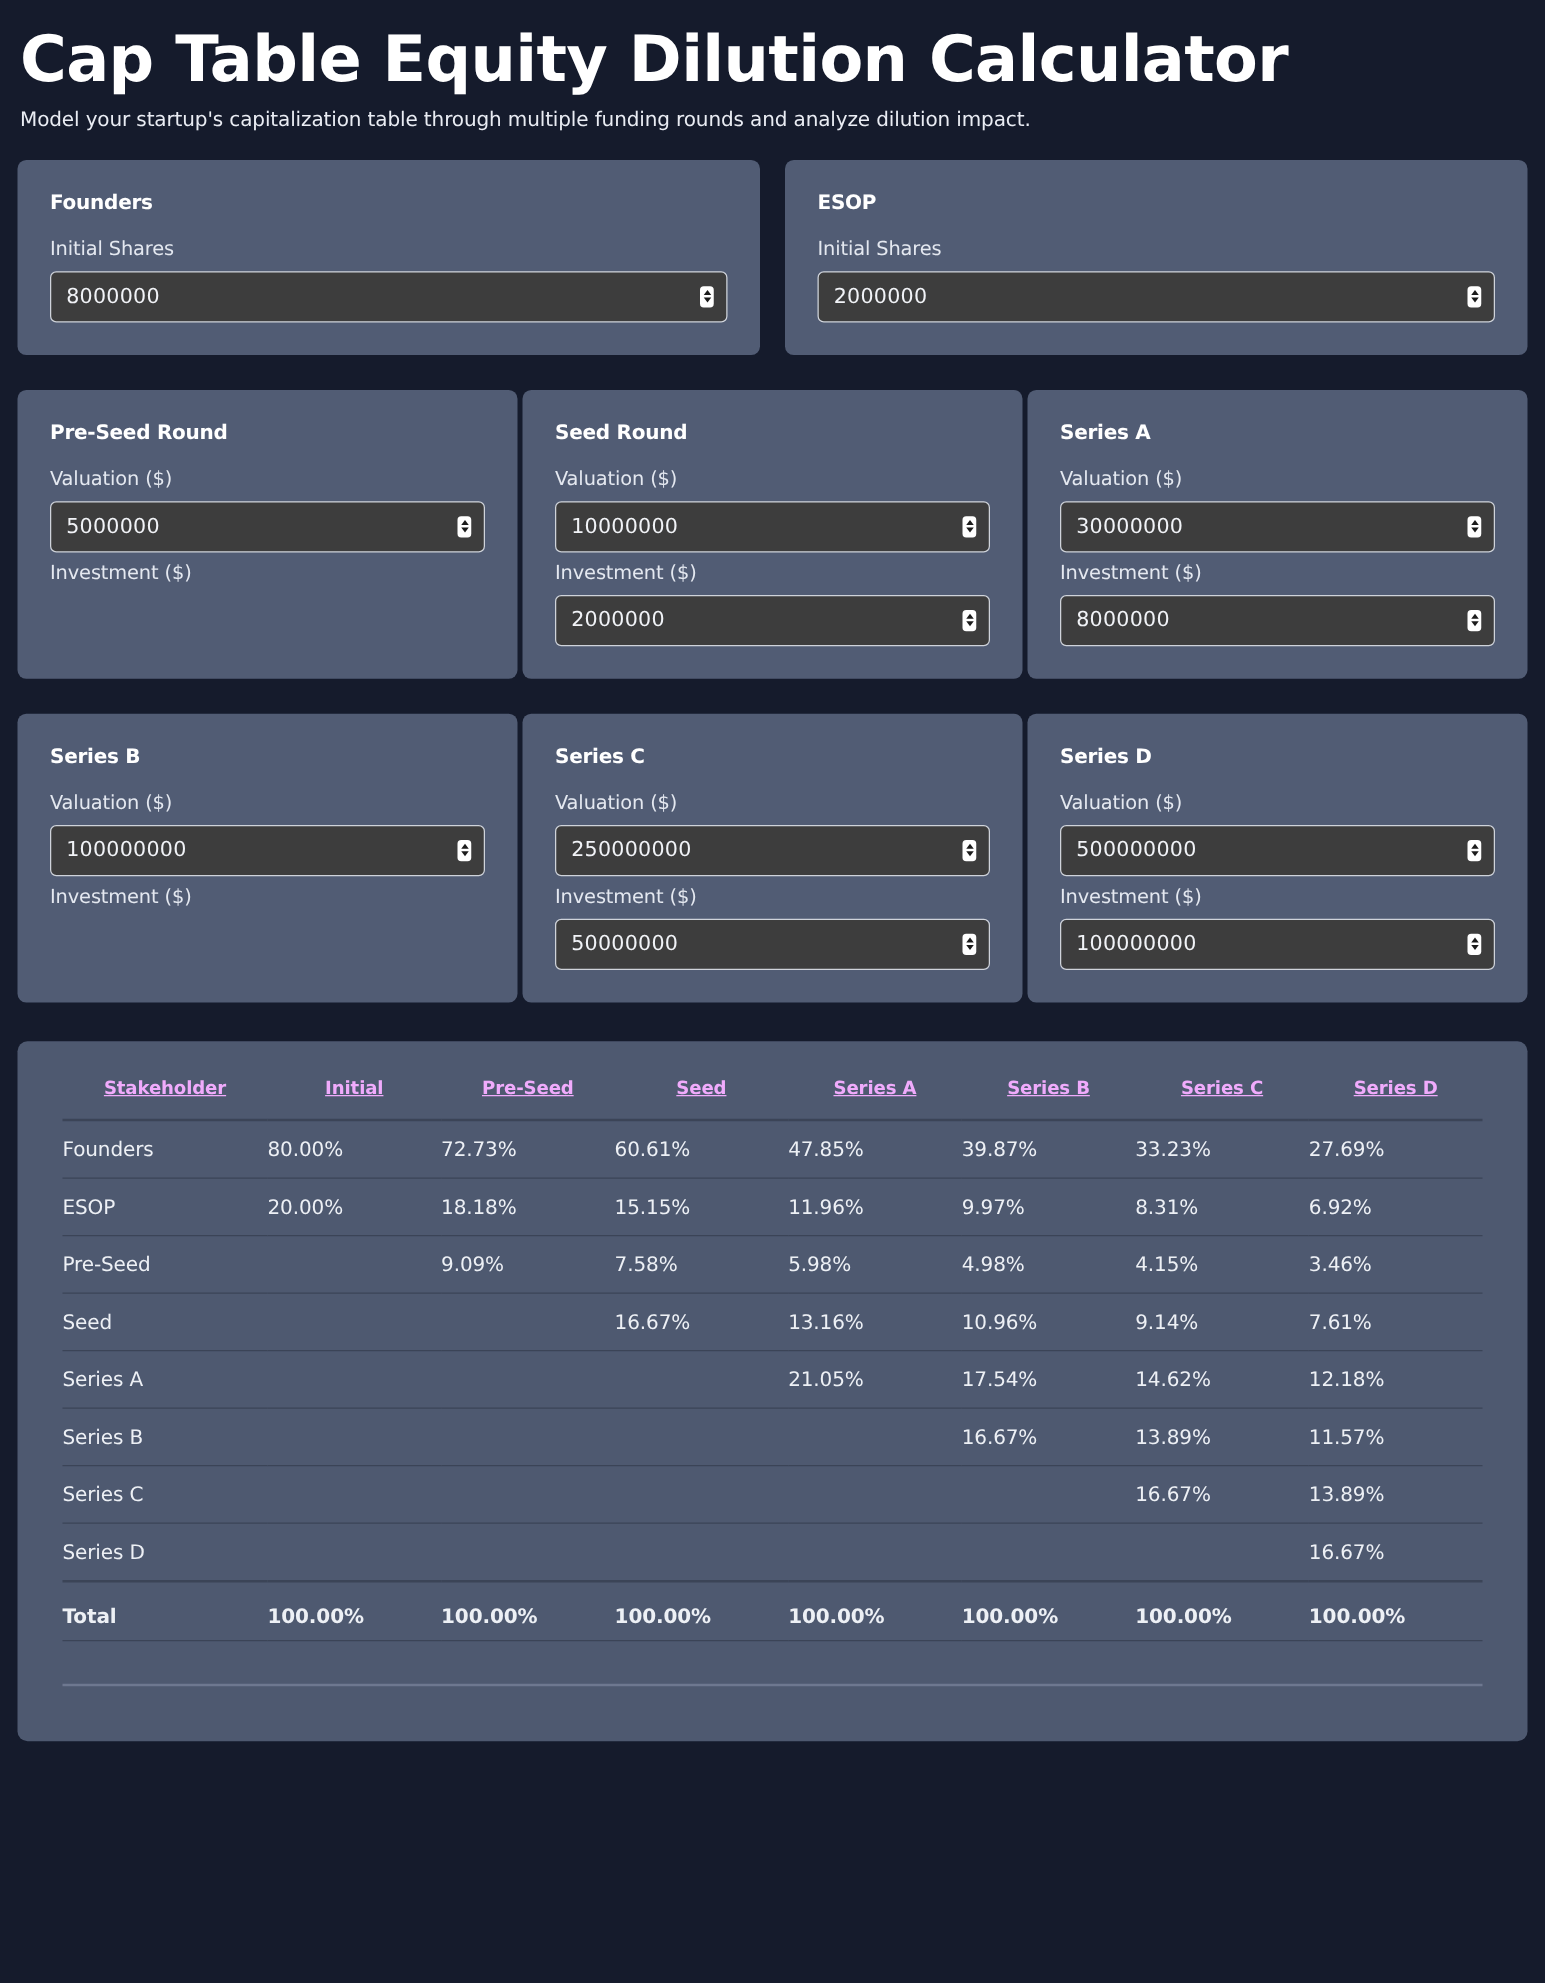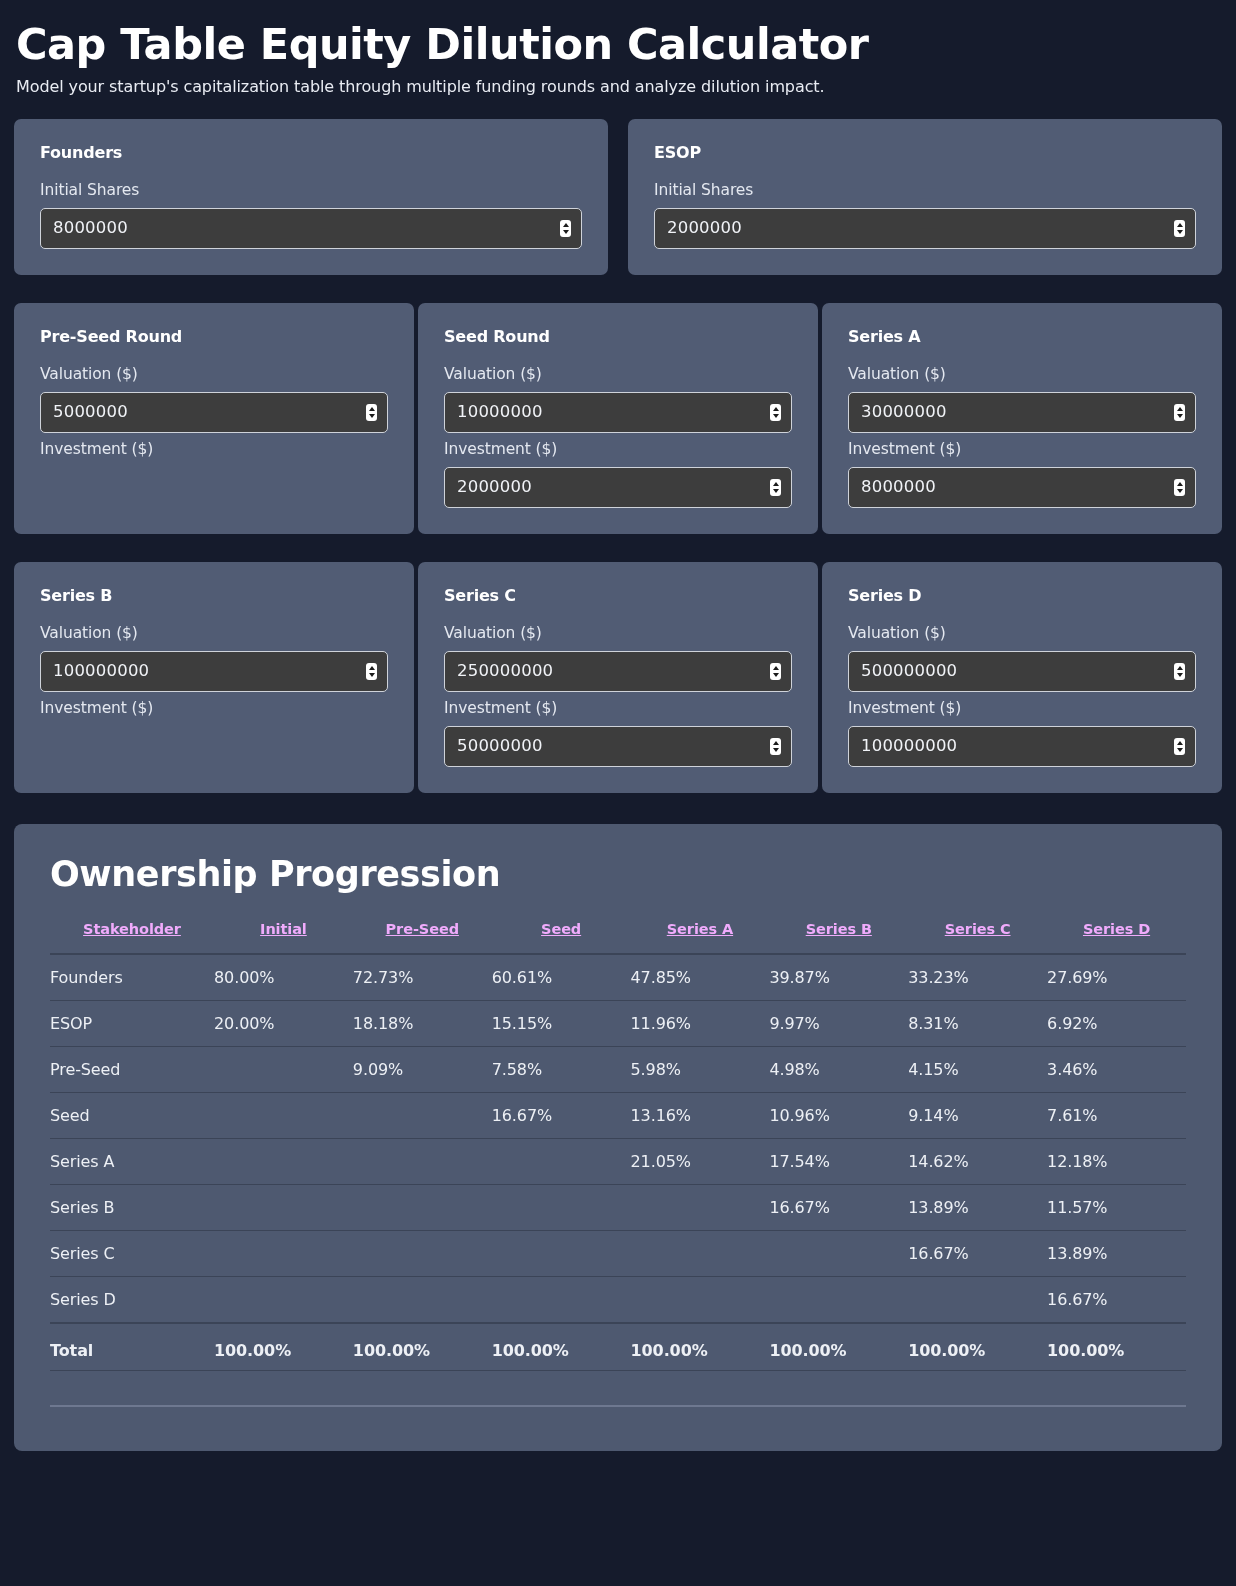--- a/index.html
+++ b/index.html
@@ -11,21 +11,21 @@
     font-family: "DejaVu Sans", sans-serif;
   }
 
   body {
     padding: 14px 14px 0 14px;
   }
 
   
   .page-title {
     font-family: "DejaVu Sans", sans-serif;
-    font-size: 43px;
+    font-size: 51px;
     font-weight: bold;
     color: #ffffff;
     letter-spacing: -0.5px;
     line-height: 1.05;
     padding: 8px 0 0 2px;
   }
   .page-subtitle {
     font-size: 16px;
     color: #e9ecf3;
     padding: 10px 0 0 2px;
@@ -322,21 +322,20 @@
             <span class="spinner">
               <i class="up"></i>
               <i class="down"></i>
             </span>
           </div>
         </div>
       </div>
     </div>
 
   <div class="panel">
-    <h2 class="panel-title">Ownership Progression</h2>
     <table class="cap">
       <colgroup id="cap-colgroup">
           <col class="c-name">
           <col class="c-val">
           <col class="c-val">
           <col class="c-val">
           <col class="c-val">
           <col class="c-val">
           <col class="c-val">
           <col class="c-val">

